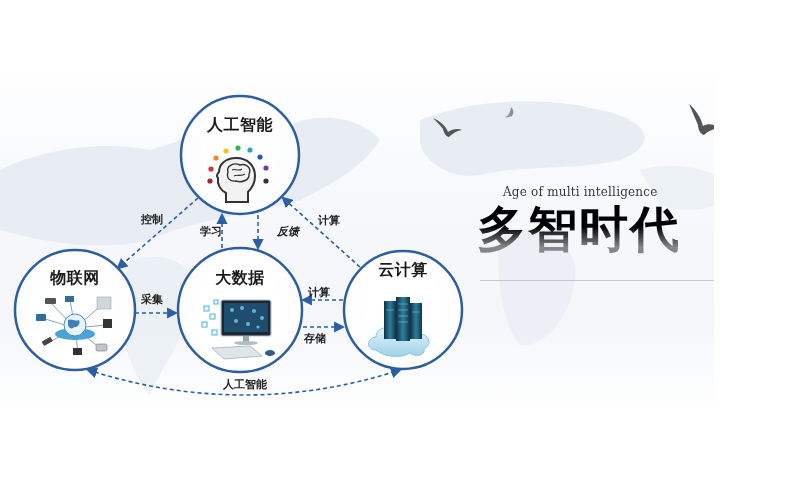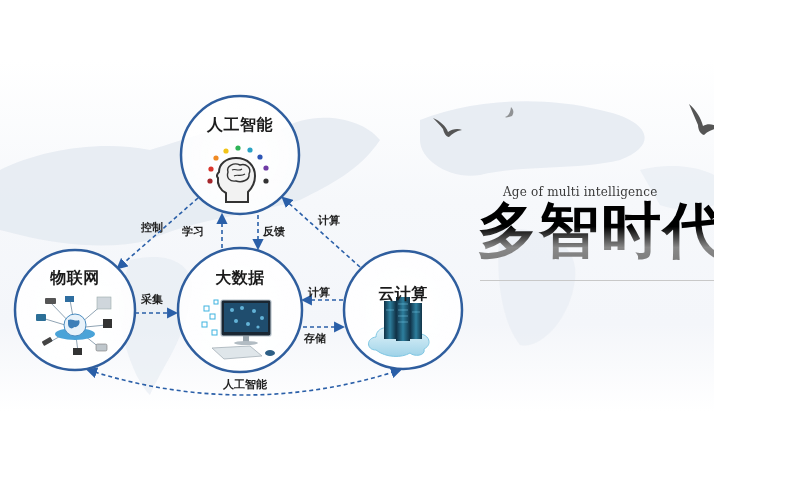--- a/index.html
+++ b/index.html
@@ -23,21 +23,21 @@
     white-space:nowrap; transform:translateX(-50%);
   }
   .en-title {
     position:absolute; left:503px; top:125px;
     font-family:"DejaVu Serif", serif; font-size:12px; color:#3a3a3a;
     white-space:nowrap; letter-spacing:0.2px;text-align:center;
   }
   .cn-title {
     position:absolute; left:477px; top:135px;
     font-family:"DejaVu Sans", sans-serif; font-weight:bold;
-    font-size:60px; letter-spacing:2px; line-height:70px; white-space:nowrap;
+    font-size:49px; letter-spacing:2px; line-height:70px; white-space:nowrap;
     background:linear-gradient(180deg,#000000 0%,#000000 45%,#888888 75%,#7a7a7a 100%);
     -webkit-background-clip:text; background-clip:text; color:transparent;
   }
   .divider {
     position:absolute; left:480px; top:220px; width:284px; height:1px;
     background:#c8c8c8;
   }
   .cn-subtitle {
     position:absolute; left:565px; top:230px;
     font-size:19px; color:#333; letter-spacing:2px; white-space:nowrap;
@@ -206,25 +206,25 @@
         <circle cx="741" cy="388" r="0.9"></circle>
           <circle cx="741" cy="396" r="0.9"></circle>
           <circle cx="741" cy="404" r="0.9"></circle>
       </g>
     </g>
   </svg>
 
   <div class="node-title" style="left:240px; top:55px;">人工智能</div>
   <div class="node-title" style="left:75px; top:208px;">物联网</div>
   <div class="node-title" style="left:240px; top:208px;font-family:Liberation Serif, serif;">大数据</div>
-  <div class="node-title" style="left:403px; top:224px;">云计算</div>
-
-  <div class="edge-label" style="left:152px; top:160px;">控制</div>
-  <div class="edge-label" style="left:193px; top:164px;text-align:center;">学习</div>
-  <div class="edge-label" style="left:274px; top:164px;">反馈</div>
+  <div class="node-title" style="left:403px; top:200px;">云计算</div>
+
+  <div class="edge-label" style="left:152px; top:152px;">控制</div>
+  <div class="edge-label" style="left:211px; top:164px;text-align:center;">学习</div>
+  <div class="edge-label" style="left:288px; top:164px;font-style:italic;">反馈</div>
   <div class="edge-label" style="left:329px; top:153px;">计算</div>
   <div class="edge-label" style="left:152px; top:232px;text-align:right;">采集</div>
   <div class="edge-label" style="left:319px; top:225px;">计算</div>
   <div class="edge-label" style="left:315px; top:271px;text-align:right;">存储</div>
   <div class="edge-label" style="left:245px; top:317px;">人工智能</div>
 
   <div class="en-title">Age of multi intelligence</div>
   <div class="cn-title">多智时代</div>
   <div class="divider"></div>
 </div>

